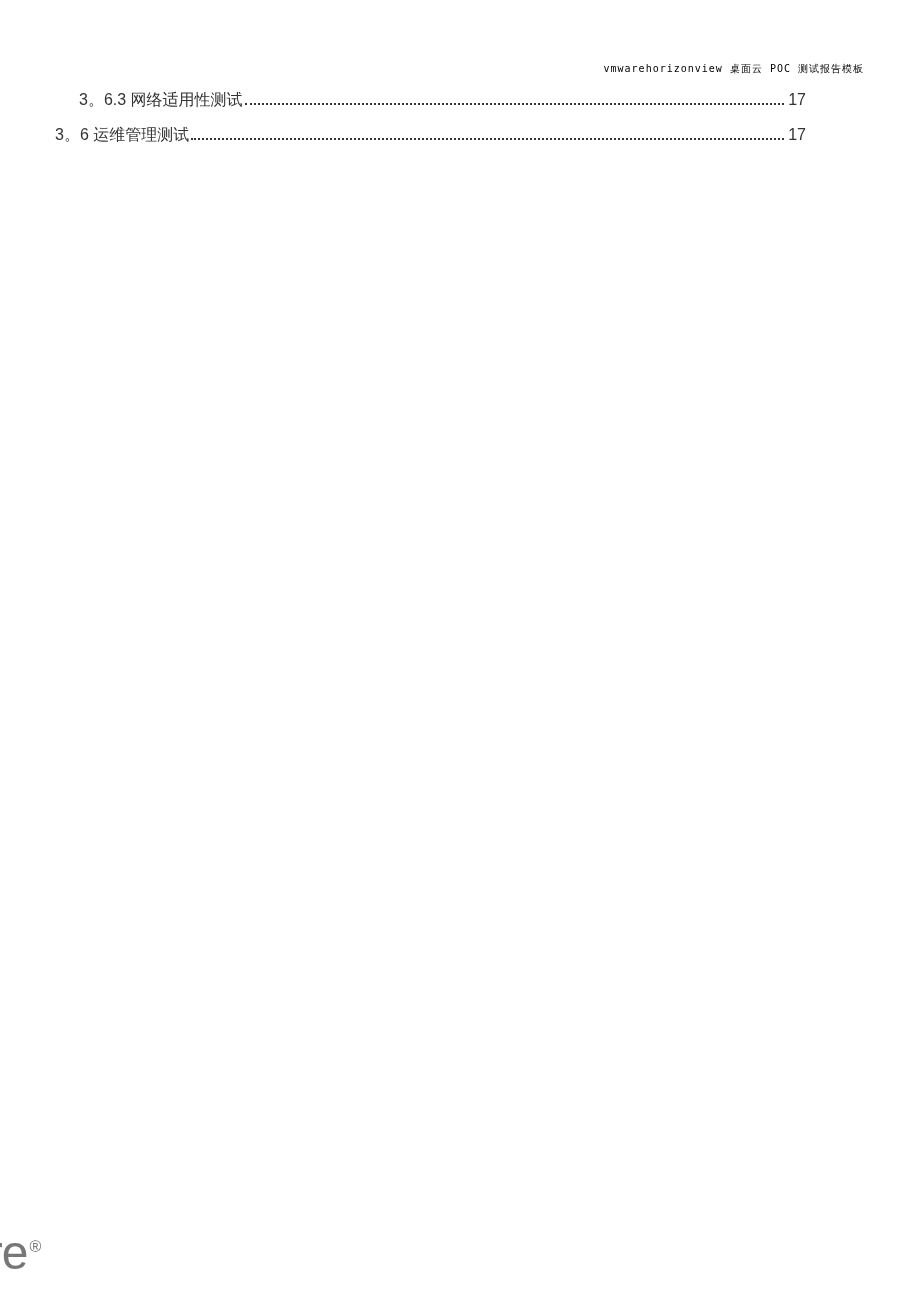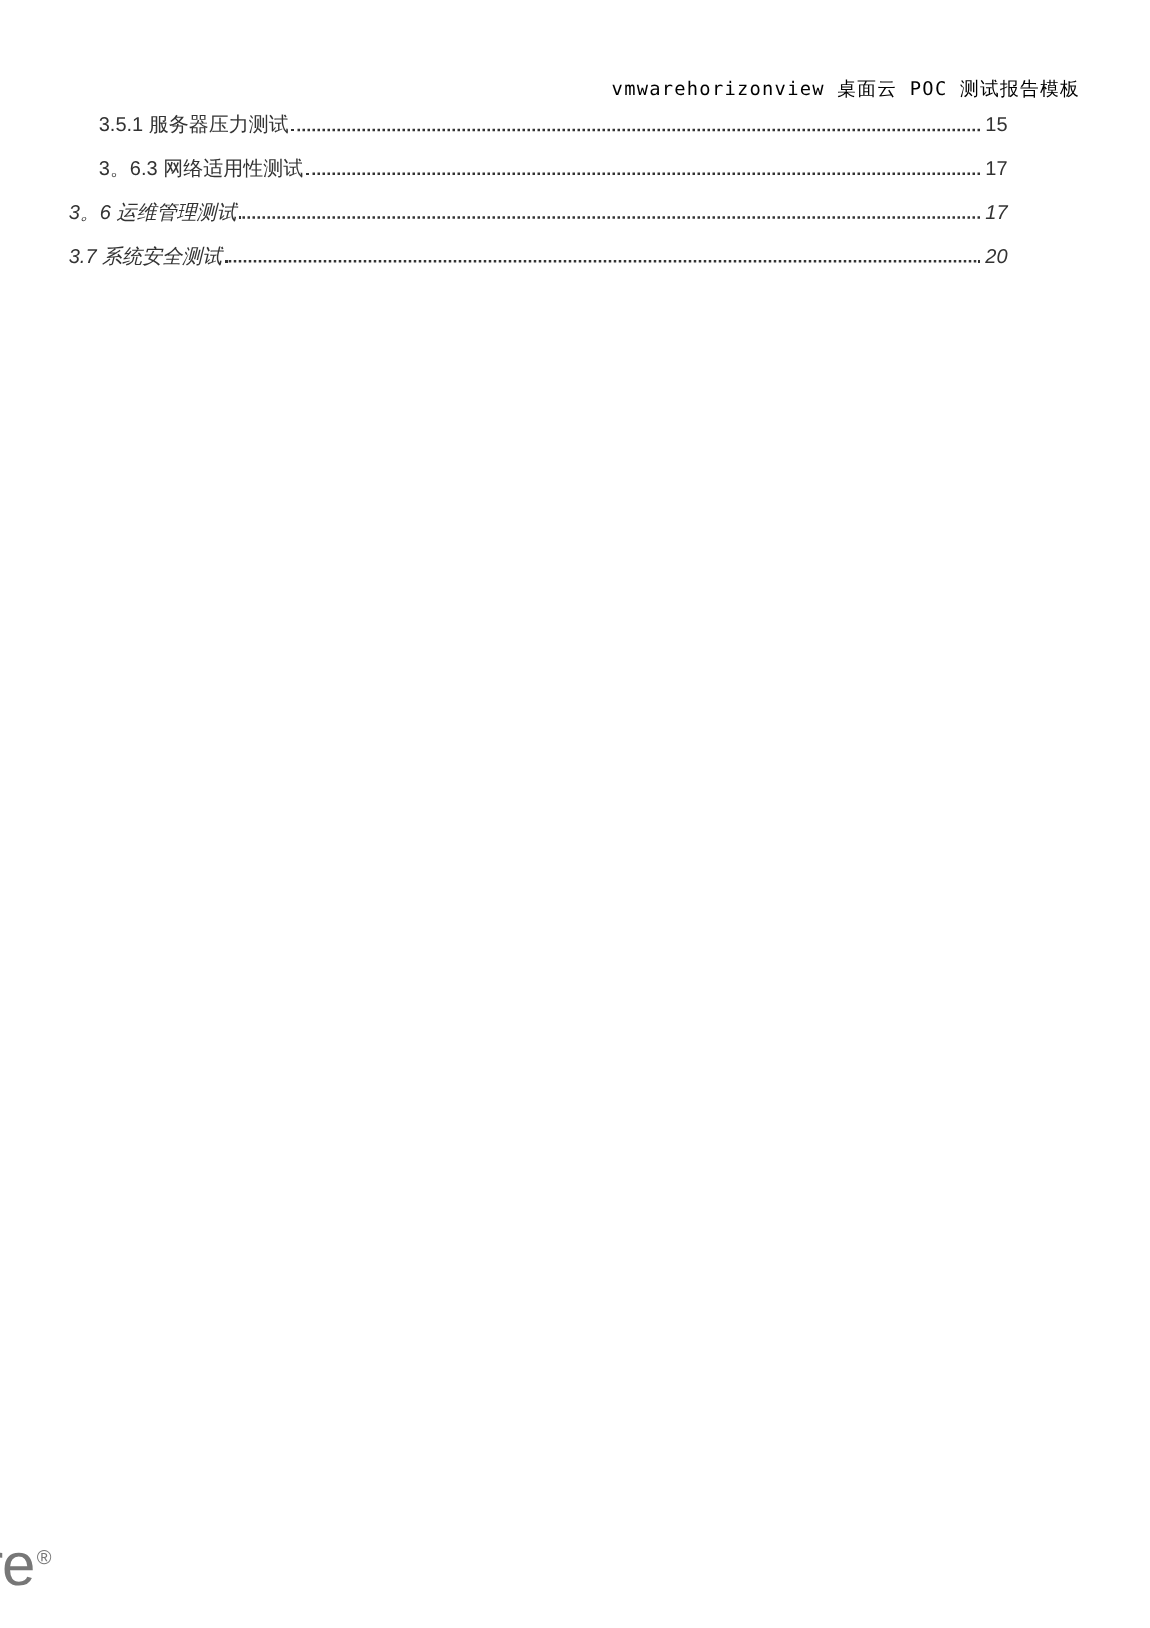--- a/index.html
+++ b/index.html
@@ -11,21 +11,21 @@
       width: 920px;
       height: 1302px;
       background: #ffffff;
       font-family: "SimSun", "宋体", serif;
       position: relative;
     }
     .header {
       position: absolute;
       top: 62px;
       right: 56px;
-      font-size: 15px;
+      font-size: 10px;
       letter-spacing: 1px;
       color: #000;
       font-family: "SimSun", "宋体", monospace;
     }
     .toc {
       position: absolute;
       top: 90px;
       left: 55px;
       right: 114px;
     }
@@ -35,21 +35,20 @@
       margin-bottom: 14px;
       font-size: 16px;
       color: #333;
       font-family: Arial, "Microsoft YaHei", sans-serif;
     }
     .toc-item.level2 {
       padding-left: 24px;
     }
     .toc-item.level1 {
       padding-left: 0;
-      font-style: italic;
     }
     .toc-label {
       white-space: nowrap;
     }
     .toc-dots {
       flex: 1;
       border-bottom: 2px dotted #333;
       margin: 0 4px 3px 2px;
       min-width: 10px;
     }
@@ -74,36 +73,26 @@
   </style>
 </head>
 <body>
 
 <div class="header">
   <span>vmwarehorizonview 桌面云 POC 测试报告模板</span>
 </div>
 
 <div class="toc">
   <div class="toc-item level2">
-    <span class="toc-label">3.5.1 服务器压力测试 </span>
-    <span class="toc-dots"></span>
-    <span class="toc-page">15</span>
-  </div>
-  <div class="toc-item level2">
     <span class="toc-label">3。6.3 网络适用性测试</span>
     <span class="toc-dots"></span>
     <span class="toc-page">17</span>
   </div>
   <div class="toc-item level1">
     <span class="toc-label">3。6 运维管理测试 </span>
     <span class="toc-dots"></span>
     <span class="toc-page">17</span>
   </div>
-  <div class="toc-item level1">
-    <span class="toc-label">3.7 系统安全测试</span>
-    <span class="toc-dots"></span>
-    <span class="toc-page">20</span>
-  </div>
 </div>
 
 <div class="watermark">
   <span>vare</span><span class="reg">®</span>
 </div>
 
 </body></html>

